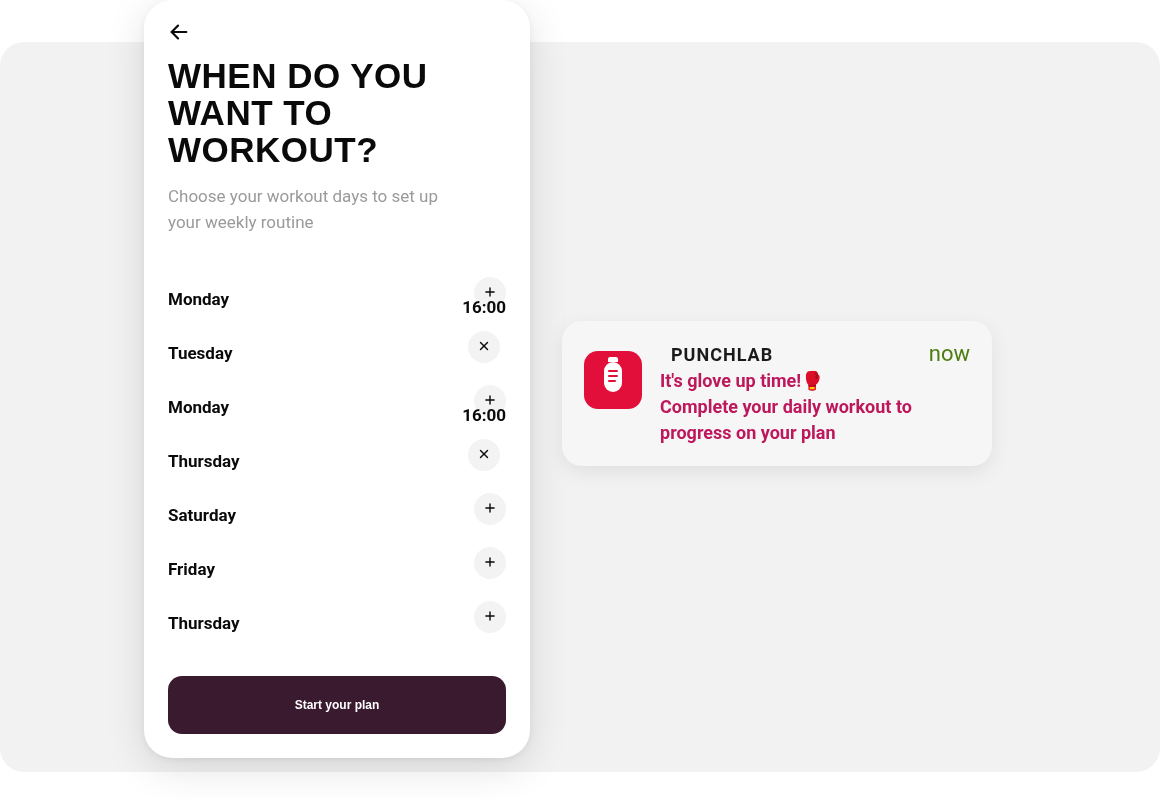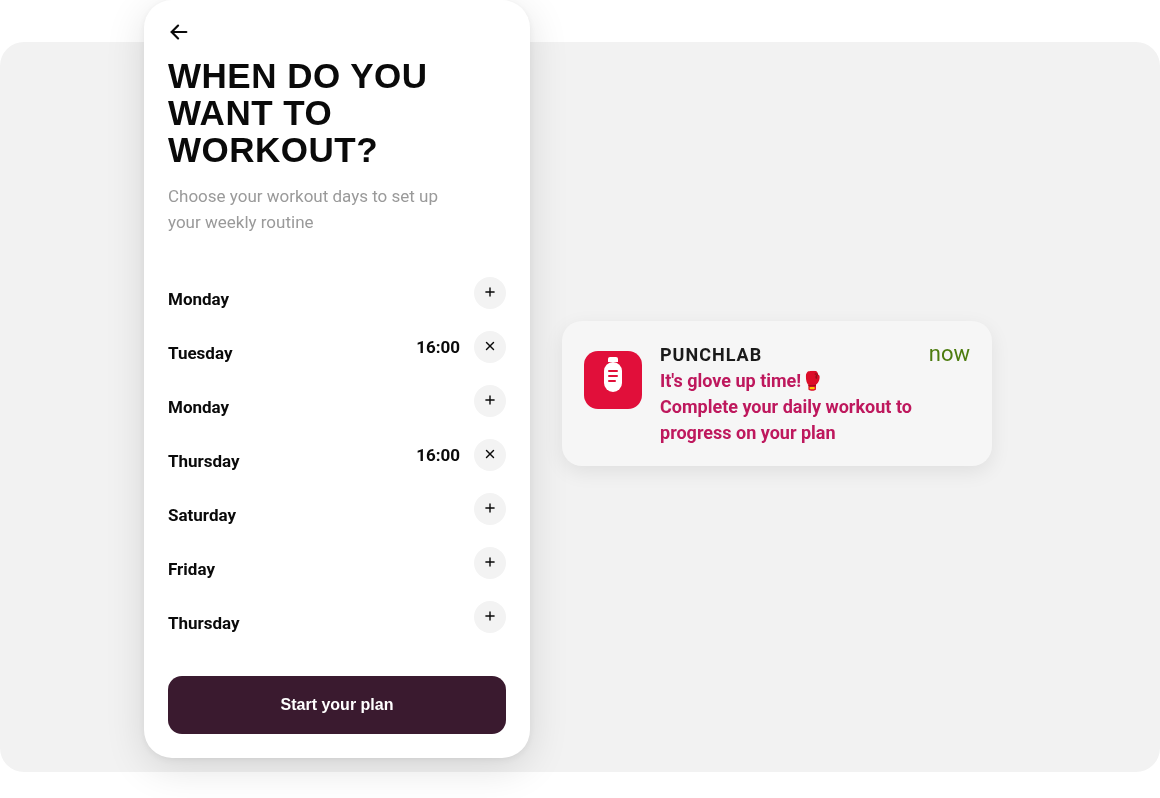--- a/index.html
+++ b/index.html
@@ -71,20 +71,21 @@
   }
   .day-label {
     font-size: 17px;
     font-weight: 700;
     color: #0a0a0a;
   }
   .day-right {
     display: flex;
     align-items: center;
     gap: 14px;
+    flex-direction: column;
   }
   .day-time {
     font-size: 17px;
     font-weight: 700;
     color: #0a0a0a;
   }
   .circle-btn {
     width: 32px;
     height: 32px;
     border-radius: 50%;
@@ -95,21 +96,21 @@
     cursor: pointer;
   }
   .circle-btn svg { width: 14px; height: 14px; }
   .spacer { flex: 1; }
   .cta {
     width: 100%;
     height: 58px;
     border-radius: 14px;
     background: #3a1a2f;
     color: #fff;
-    font-size: 16px;
+    font-size: 12px;
     font-weight: 600;
     display: flex;
     align-items: center;
     justify-content: center;
     cursor: pointer;
     border: none;
   }
 
   .notif {
     position: absolute;
@@ -135,20 +136,21 @@
     flex-shrink: 0;
     margin-top: 10px;
   }
   .notif-icon svg { width: 30px; height: 42px; }
   .notif-body { flex: 1; }
   .notif-header {
     display: flex;
     justify-content: space-between;
     align-items: baseline;
     margin-bottom: 2px;
+    margin-left: 11px;
   }
   .notif-app {
     font-size: 18px;
     font-weight: 700;
     letter-spacing: 1px;
     color: #1a1a1a;
   }
   .notif-time {
     font-size: 22px;
     color: #4d7c0f;

